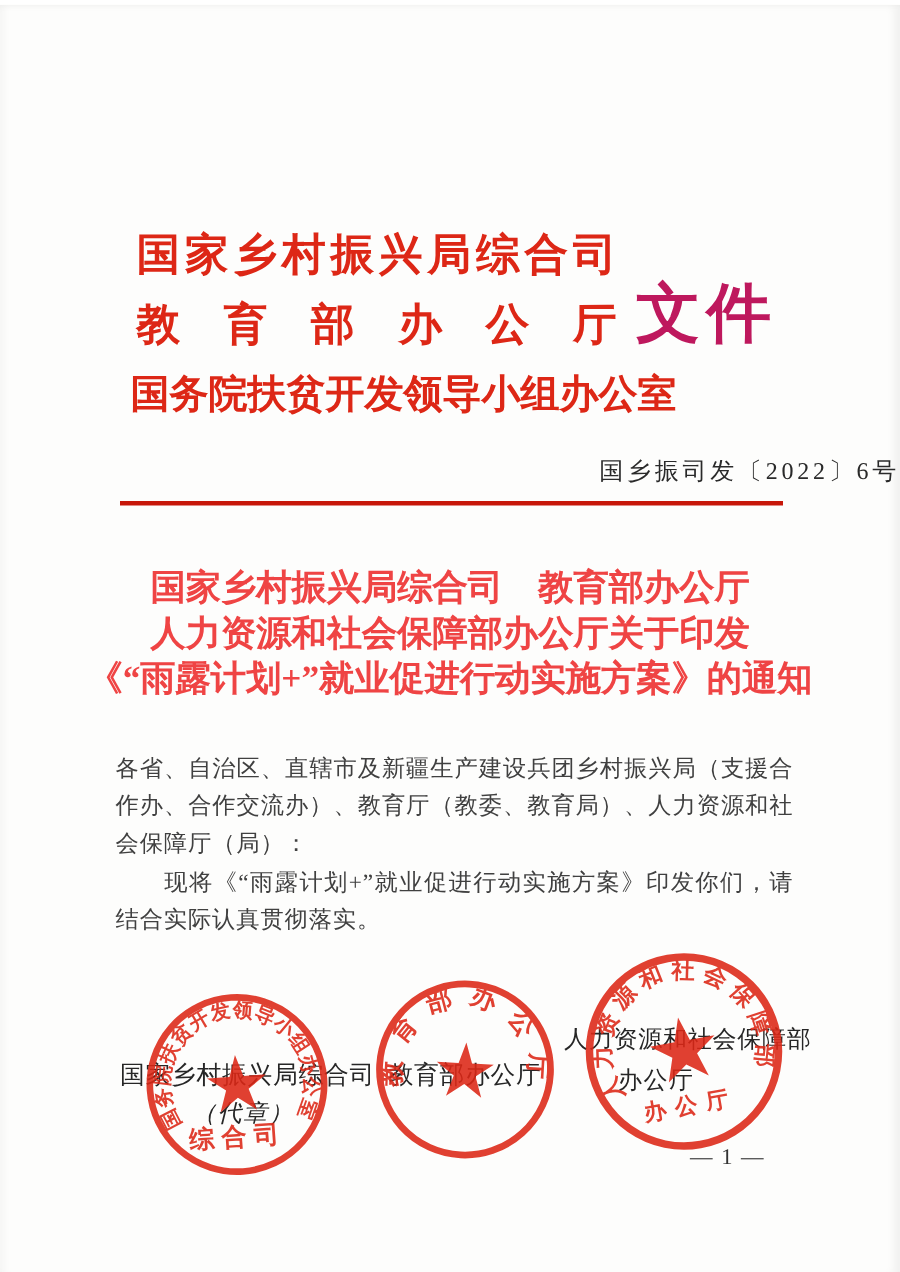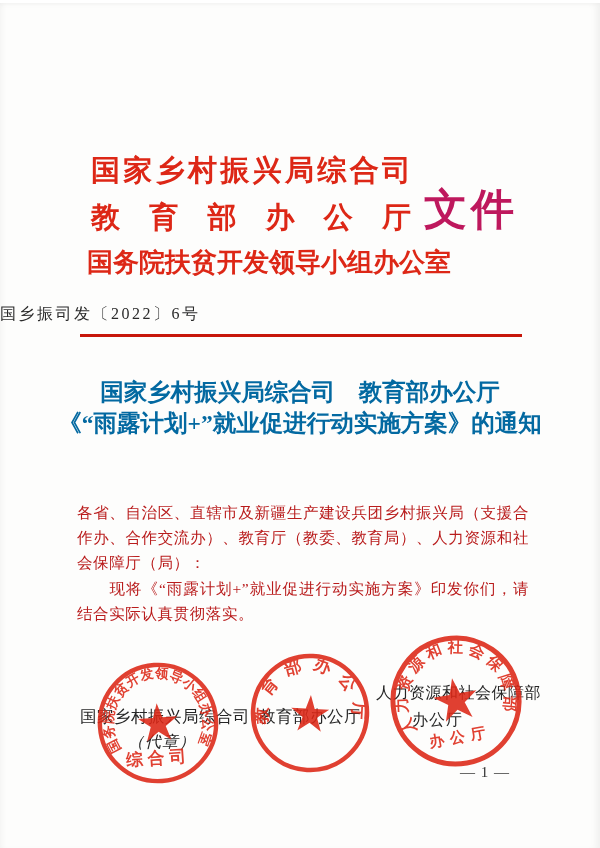--- a/index.html
+++ b/index.html
@@ -18,37 +18,37 @@
   }
   .h-line1 { left:91px;  top:150px; width:320px; font-size:29px; }
   .h-line2 { left:91px;  top:197px; width:320px; font-size:29px; }
   .h-line3 { left:87px;  top:244px; width:336px; font-size:26px; }
   .doc-type {
     position:absolute; left:424px; top:183px; color:#be185d;
     font-size:43px; font-weight:700; letter-spacing:4px; line-height:1.1;
   }
   
   .ref-number {
-    position:absolute; top:301px; left:0; width:100%; text-align:left;
+    position:absolute; top:301px; left:0; width:100%; text-align:right;
     font-size:16px; letter-spacing:2.5px; color:#2a2a2a;
   }
   .red-rule {
     position:absolute; left:80px; top:331px; width:442px; height:2.5px;
     background:#c7170a;
   }
   
   .title-block {
     position:absolute; left:30px; top:374px; width:540px; text-align:center;
-    font-weight:700; font-size:23.5px; line-height:30.5px; color:#0369a1;
+    font-weight:700; font-size:23.5px; line-height:30.5px; color:#ef4444;
   }
   
   .body-text {
     position:absolute; left:77px; top:497px; width:452px;
     font-size:15.5px; line-height:25.2px; letter-spacing:0.6px;
-    text-align:justify; color:#b91c1c;
+    text-align:justify; color:#404040;
   }
   .body-text p.indent { text-indent:2.1em; }
   
   .sig { position:absolute; color:#262626; z-index:1; white-space:nowrap; }
   .sig1a { left:80px;  top:703px; font-size:16.5px; letter-spacing:0.5px; }
   .sig1b { left:128px; top:729px; font-size:16px;   letter-spacing:1px;font-style:italic; }
   .sig2  { left:259px; top:703px; font-size:16.5px; letter-spacing:0.5px; }
   .sig3a { left:376px; top:680px; font-size:16px;   letter-spacing:0.5px; }
   .sig3b { left:412px; top:707px; font-size:16px;   letter-spacing:1px; }
   .sig-date { left:392px; top:735px; font-size:16px; letter-spacing:1.5px; }
@@ -71,20 +71,21 @@
   <div class="h-line h-line1">国家乡村振兴局综合司</div>
   <div class="h-line h-line2">教育部办公厅</div>
   <div class="h-line h-line3">国务院扶贫开发领导小组办公室</div>
   <div class="doc-type">文件</div>
 
   <div class="ref-number">国乡振司发〔2022〕6号</div>
   <div class="red-rule"></div>
 
   <div class="title-block">
     <div>国家乡村振兴局综合司　教育部办公厅</div>
+    <div>人力资源和社会保障部办公厅关于印发</div>
     <div>《“雨露计划+”就业促进行动实施方案》的通知</div>
   </div>
 
   <div class="body-text">
     <p>各省、自治区、直辖市及新疆生产建设兵团乡村振兴局（支援合作办、合作交流办）、教育厅（教委、教育局）、人力资源和社会保障厅（局）：</p>
     <p class="indent">现将《“雨露计划+”就业促进行动实施方案》印发你们，请结合实际认真贯彻落实。</p>
   </div>
 
   <div class="sig sig1a">国家乡村振兴局综合司</div>
   <div class="sig sig1b">（代章）</div>

